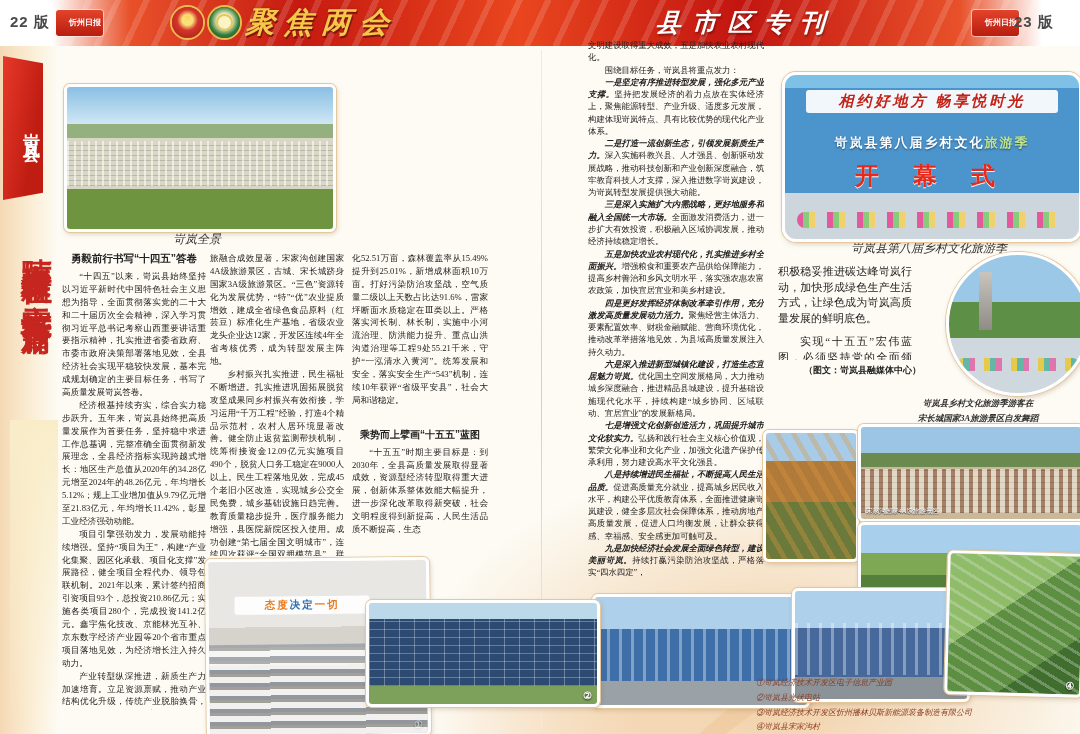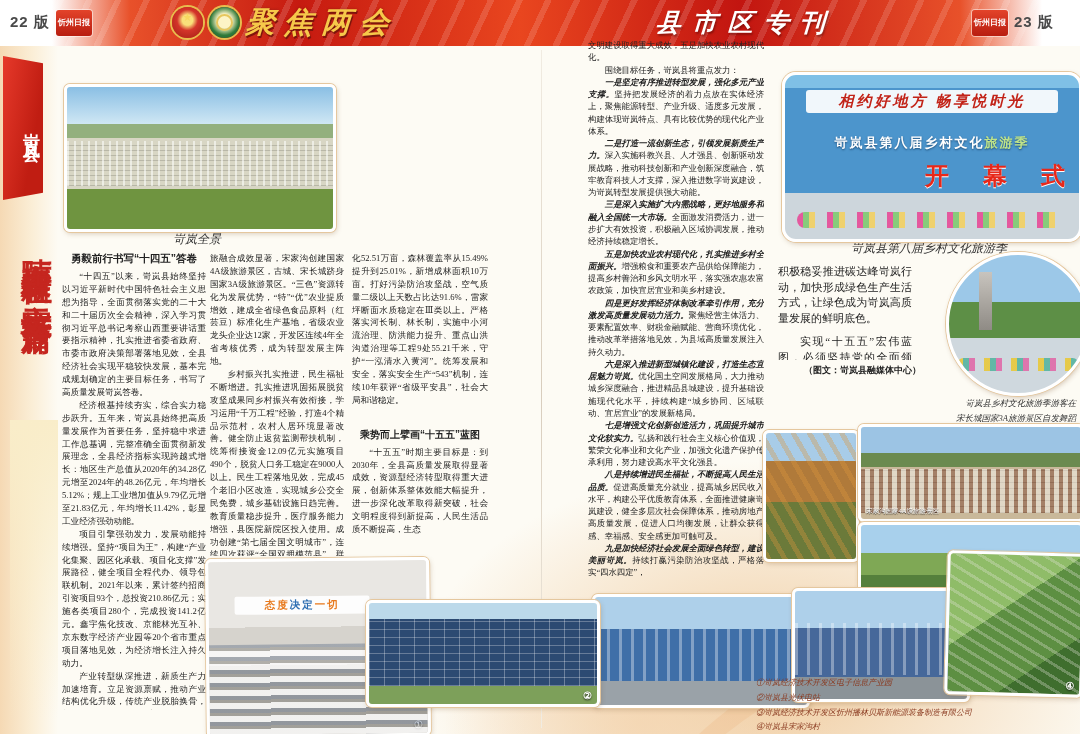--- a/index.html
+++ b/index.html
@@ -22,21 +22,21 @@
   .banner{position:absolute;left:0;top:0;width:1080px;height:46px;
           background:linear-gradient(90deg,#ffffff 0,#ffffff 52px,#e8512a 130px,#c61a10 300px,
           #e9461f 520px,#c21510 740px,#e8512a 960px,#ffffff 1042px,#ffffff 100%);}
   .banner::after{content:"";position:absolute;inset:0;
           background:repeating-linear-gradient(115deg,rgba(255,255,255,.14) 0 6px,rgba(255,255,255,0) 6px 26px);}
   .banner *{z-index:2;}
   .pg-num{position:absolute;top:13px;font:bold 15px "Liberation Sans",sans-serif;color:#4a4a4a;letter-spacing:1px;}
   .pg-left{left:10px;} .pg-right{left:1014px;}
   .paper-logo{position:absolute;top:10px;width:36px;height:26px;background:linear-gradient(#e3432a,#b81d10);
               border-radius:3px;color:#fff;font:bold 8px/1.2 "Liberation Sans",sans-serif;
-              display:flex;align-items:center;justify-content:center;text-align:center;box-shadow:0 0 0 1px rgba(255,255,255,.5);}
+              display:flex;align-items:center;justify-content:center;text-align:center;box-shadow:0 0 0 1px rgba(255,255,255,.5);padding-left:11px;}
   .logo-a{left:56px;} .logo-b{left:972px;}
   .emblem{position:absolute;top:7px;width:31px;height:31px;border-radius:50%;box-shadow:0 0 0 2px #e8bc4e;}
   .emblem-nat{left:172px;background:radial-gradient(circle at 50% 42%,#f9e07a 0 22%,#d4342a 44%,#9f1d14);}
   .emblem-nat::after{content:"★";position:absolute;left:0;right:0;top:4px;text-align:center;font-size:11px;color:#f7d860;}
   .emblem-cppcc{left:209px;background:radial-gradient(circle at 50% 45%,#fdf4c6 0 30%,#2f7a3a 62%,#1d5a28);}
   .emblem-cppcc::after{content:"";position:absolute;inset:7px;border-radius:50%;border:2px solid #e6c75e;}
   .masthead{position:absolute;left:246px;top:3px;font-size:29px;font-weight:bold;font-style:italic;
             color:#f6c84a;letter-spacing:9px;text-shadow:1px 2px 0 #7e150c,0 0 3px rgba(0,0,0,.25);
             transform:skewX(-4deg);}
   .right-title{position:absolute;left:656px;top:6px;font-size:25px;font-weight:bold;font-style:italic;
@@ -92,38 +92,38 @@
                  repeating-linear-gradient(0deg,rgba(255,255,255,.28) 0 1px,rgba(0,0,0,0) 1px 8px);}
   
   .ph-stage{left:782px;top:72px;width:294px;height:164px;border-radius:14px;z-index:2;
       background:linear-gradient(to bottom,#7fc0e6 0 8%,#4c95cc 8% 72%,#cdd6dc 72% 100%);}
   .stage-strip{position:absolute;left:7%;top:9%;width:86%;background:rgba(255,255,255,.92);
       border-radius:3px;text-align:center;color:#c22318;font-weight:bold;font-style:italic;
       font-size:15px;letter-spacing:3px;padding:2px 0;}
   .stage-line2{position:absolute;left:0;right:0;top:36%;text-align:center;color:#fff;
       font-weight:bold;font-size:13px;letter-spacing:2px;text-shadow:0 1px 2px rgba(20,60,100,.8);}
   .stage-line2 i{font-style:normal;color:#bfe48a;}
-  .stage-line3{position:absolute;left:0;right:0;top:52%;text-align:right;color:#e8281a;
+  .stage-line3{position:absolute;left:0;right:0;top:52%;text-align:center;color:#e8281a;
       font-weight:bold;font-size:24px;letter-spacing:14px;text-shadow:0 1px 0 #fff;}
   .dancers{position:absolute;left:4%;bottom:7%;width:92%;height:16px;border-radius:8px;opacity:.85;
       background:repeating-linear-gradient(90deg,#e84393 0 6px,#7bc96a 6px 12px,#f5d05a 12px 18px,rgba(255,255,255,0) 18px 30px);}
   .cap-stage{position:absolute;left:782px;top:240px;width:294px;text-align:center;}
   .cont23{position:absolute;left:770px;top:256px;width:150px;height:104px;overflow:hidden;}
   .cont23 p{margin:8px;text-indent:2em;text-align:justify;font-size:11px;line-height:1.42;}
   .cont23 p.cont{text-indent:0;}
   .cont23 .lead{font-style:italic;font-weight:bold;}
   .credit{position:absolute;left:770px;top:364px;width:185px;text-align:center;font-weight:bold;font-size:9px;}
   .ph-circle{position:absolute;left:946px;top:252px;width:138px;height:138px;border-radius:50%;
       border:3px solid #fff;overflow:hidden;box-shadow:0 0 0 1px #e5c79e,1px 2px 5px rgba(120,80,40,.3);z-index:3;
       background:linear-gradient(to bottom,#9cc8e8 0 34%,#5d8f46 34% 60%,#cfd8de 60% 100%);}
   .ph-circle::before{content:"";position:absolute;left:22%;top:12%;width:9%;height:42%;
       background:linear-gradient(#c8c4be,#8f8b85);}
   .ph-circle::after{content:"";position:absolute;left:6%;bottom:16%;width:88%;height:13px;border-radius:7px;opacity:.9;
       background:repeating-linear-gradient(90deg,#e8c83a 0 6px,#56b4a0 6px 12px,#e06aa8 12px 18px,rgba(255,255,255,0) 18px 27px);}
-  .cap-circle{position:absolute;left:880px;top:396px;width:196px;text-align:right;line-height:1.75;font-size:8.5px;}
+  .cap-circle{position:absolute;left:880px;top:396px;width:196px;text-align:center;line-height:1.75;font-size:8.5px;font-weight:bold;}
   .ph-autumn{left:763px;top:430px;width:90px;height:126px;
       background:linear-gradient(to bottom,#a8cce8 0 22%,#b07a3a 22% 55%,#6b7a3a 55% 100%);}
   .ph-autumn::after{content:"";position:absolute;inset:0;
       background:repeating-linear-gradient(60deg,rgba(220,150,60,.35) 0 5px,rgba(0,0,0,0) 5px 14px);}
   .ph-village{left:858px;top:424px;width:220px;height:92px;
       background:linear-gradient(to bottom,#9cc4e4 0 28%,#6b8a4f 28% 44%,#c9b89a 44% 100%);}
   .ph-village::after{content:"";position:absolute;left:0;right:0;top:46%;height:48%;
       background:repeating-linear-gradient(90deg,rgba(120,60,40,.45) 0 4px,rgba(244,242,236,.55) 4px 9px),
                  repeating-linear-gradient(0deg,rgba(90,70,50,.3) 0 1px,rgba(0,0,0,0) 1px 6px);}
   .village-overlay{position:absolute;left:5px;bottom:3px;color:#fff;font-size:6.5px;z-index:2;

